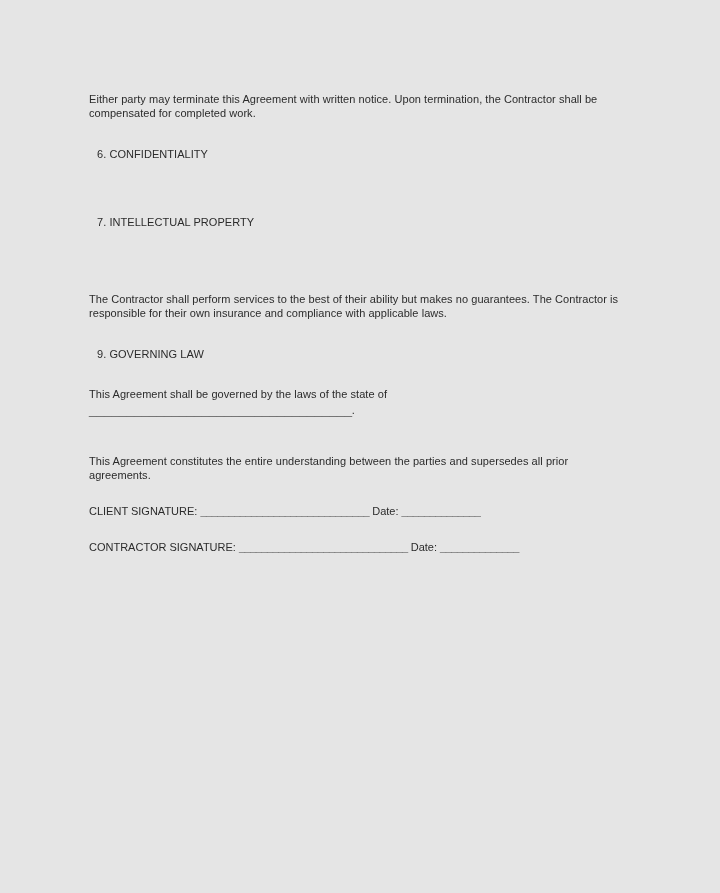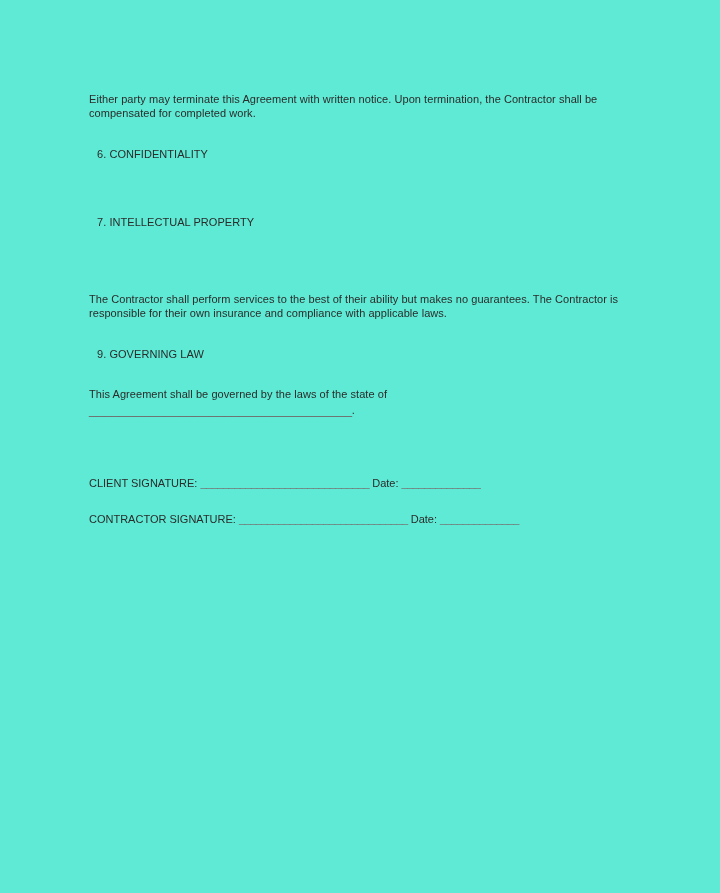--- a/index.html
+++ b/index.html
@@ -12,21 +12,21 @@
     height: 893px;
     font-family: "Liberation Sans", sans-serif;
     color: #2b2b2b;
     -webkit-font-smoothing: antialiased;
   }
 
   .page {
     position: relative;
     width: 720px;
     height: 893px;
-    background: #5eead4;
+    background: #e5e5e5;
     overflow: hidden;
   }
 
   .content {
     position: absolute;
     left: 89px;
     top: 92px;
     width: 540px;
   }
 
@@ -97,20 +97,21 @@
 
     <div class="gap-block"></div>
 
     <h2 class="heading">9. GOVERNING LAW</h2>
     <div class="gap-heading"></div>
     <p class="para"><span>This Agreement shall be governed by the laws of the state of </span><span class="blank">___________________________________</span><span>.</span></p>
 
     <div class="gap-block"></div>
 
     <div class="gap-heading"></div>
+    <p class="para">This Agreement constitutes the entire understanding between the parties and supersedes all prior agreements.</p>
 
     <div class="gap-sig"></div>
 
     <p class="sig-line"><span>CLIENT SIGNATURE:</span> <span class="sig-blank">______________________________</span> <span>Date:</span> <span class="sig-blank">______________</span></p>
 
     <div class="gap-sig"></div>
 
     <p class="sig-line"><span>CONTRACTOR SIGNATURE:</span> <span class="sig-blank">______________________________</span> <span>Date:</span> <span class="sig-blank">______________</span></p>
 
   </div>

